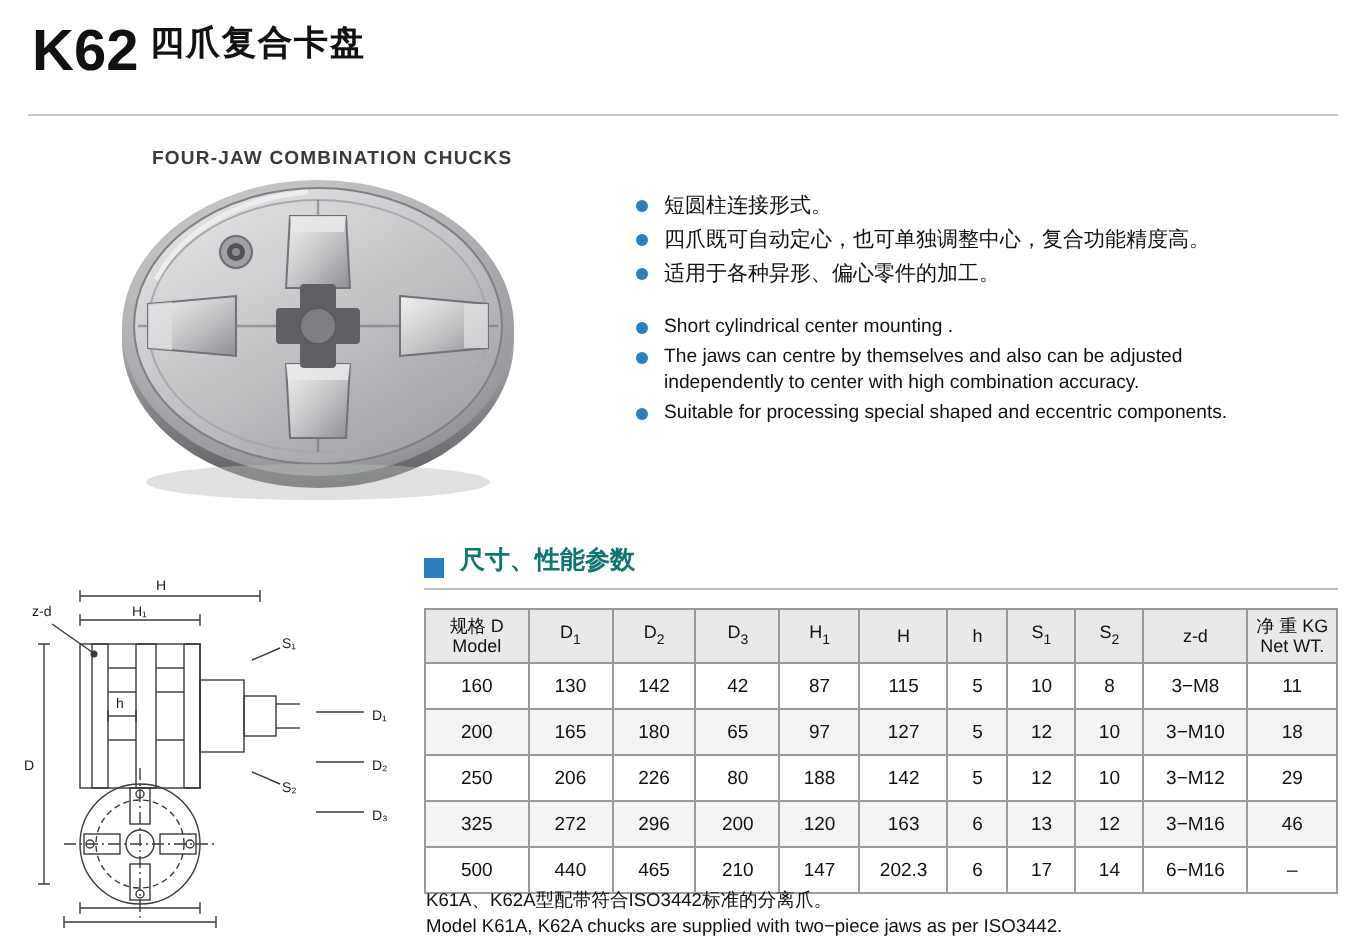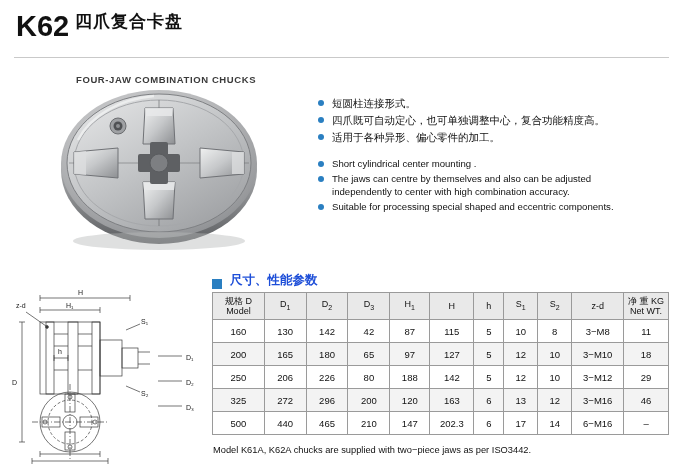--- a/index.html
+++ b/index.html
@@ -100,41 +100,41 @@
     position: absolute;
     left: 212px; top: 279px;
     width: 10px; height: 10px;
     background: #2a7fc1;
   }
   .section-label-cn {
     position: absolute;
     left: 230px; top: 272px;
     font-size: 12.5px;
     font-weight: bold;
-    color: #1d4ed8;
+    color: #0f766e;
   }
   .section-label-en {
     position: absolute;
     left: 310px; top: 276px;
     font-size: 12.5px;
     font-weight: bold;
     color: #111;
   }
   .section-rule {
     position: absolute;
     left: 212px; top: 294px;
     width: 457px;
     height: 1px;
     background: #bdbdbd;
   }
 
   
   .table-wrap {
     position: absolute;
-    left: 212px; top: 292px;
+    left: 212px; top: 304px;
     width: 457px;
   }
   table.spec {
     border-collapse: collapse;
     width: 457px;
     font-size: 9.5px;
     color: #111;
   }
   table.spec th, table.spec td {
     border: 1px solid #9a9a9a;
@@ -386,20 +386,21 @@
           <td>17</td>
           <td>14</td>
           <td>6−M16</td>
           <td>–</td>
         </tr>
       </tbody>
     </table>
   </div>
 
   <div class="footnotes">
+    <div class="footnote">K61A、K62A型配带符合ISO3442标准的分离爪。</div>
     <div class="footnote">Model K61A,  K62A chucks are supplied with two−piece jaws as per ISO3442.</div>
   </div>
 
   <div class="drawing">
     <svg width="198" height="185" viewBox="0 0 198 185">
       <g stroke="#3a3a3a" fill="none" stroke-width="0.7">
 
         <line x1="32" y1="16" x2="122" y2="16"></line>
         <path d="M32,13 l0,6 M122,13 l0,6" stroke-width="0.7"></path>
 

